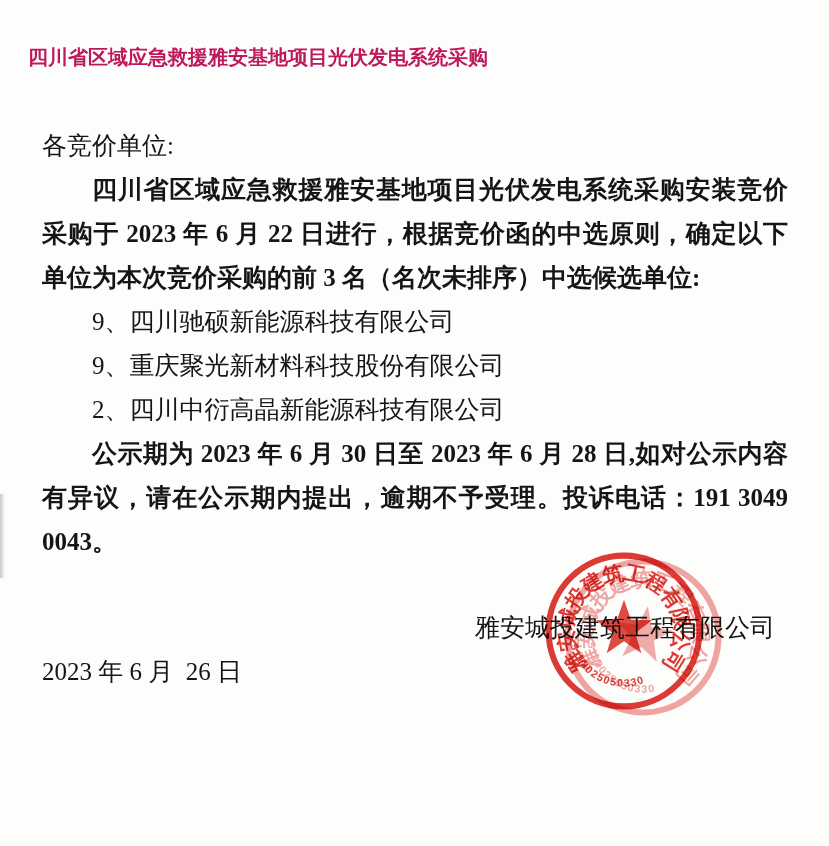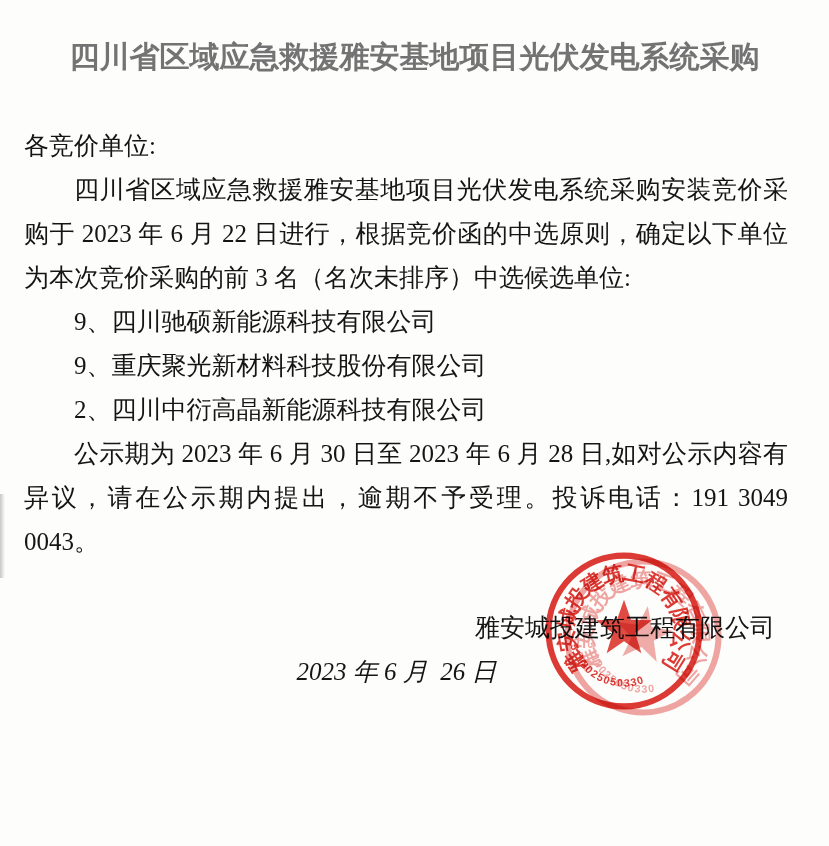--- a/index.html
+++ b/index.html
@@ -7,39 +7,38 @@
     position:relative;
     width:829px;height:846px;
     margin:0 auto;
     background:#fdfdfc;
     overflow:hidden;
     font-family:"Liberation Serif", serif;
     color:#151515;
   }
   .title{
     margin:34px 28px 0 28px;
-    text-align:center;
     font-family:"Liberation Sans", sans-serif;
     font-weight:bold;
-    font-size:30px;
+    font-size:20px;
     line-height:46px;
-    color:#737373;
+    color:#be185d;
   }
   .title-line{display:block;}
   .content{
-    margin:44px 41px 0 24px;
+    margin:44px 41px 0 42px;
     font-size:25px;
     line-height:44px;
   }
   .content p{margin:0;}
-  .para{text-align:justify;text-indent:2em;}
+  .para{text-align:justify;text-indent:2em;font-weight:bold;}
   .winner-line{text-indent:2em;}
   .signature{margin-top:42px;}
   .sig-company{text-align:right;padding-right:13px;white-space:pre;}
-  .sig-date{text-align:center;padding-right:19px;white-space:pre;font-style:italic;}
+  .sig-date{text-align:left;padding-right:19px;white-space:pre;}
   .seal{
     position:absolute;
     mix-blend-mode:multiply;
     pointer-events:none;
   }
   .seal-main{left:542px;top:549px;width:164px;height:164px;opacity:.93;}
   .seal-ghost{left:561px;top:555px;width:164px;height:164px;opacity:.42;transform:rotate(9deg);}
   .seal-ring{fill:none;stroke:var(--seal,#dc2b24);stroke-width:7.5;}
   .seal-star{fill:var(--seal,#dc2b24);opacity:.92;}
   .seal-arc{

